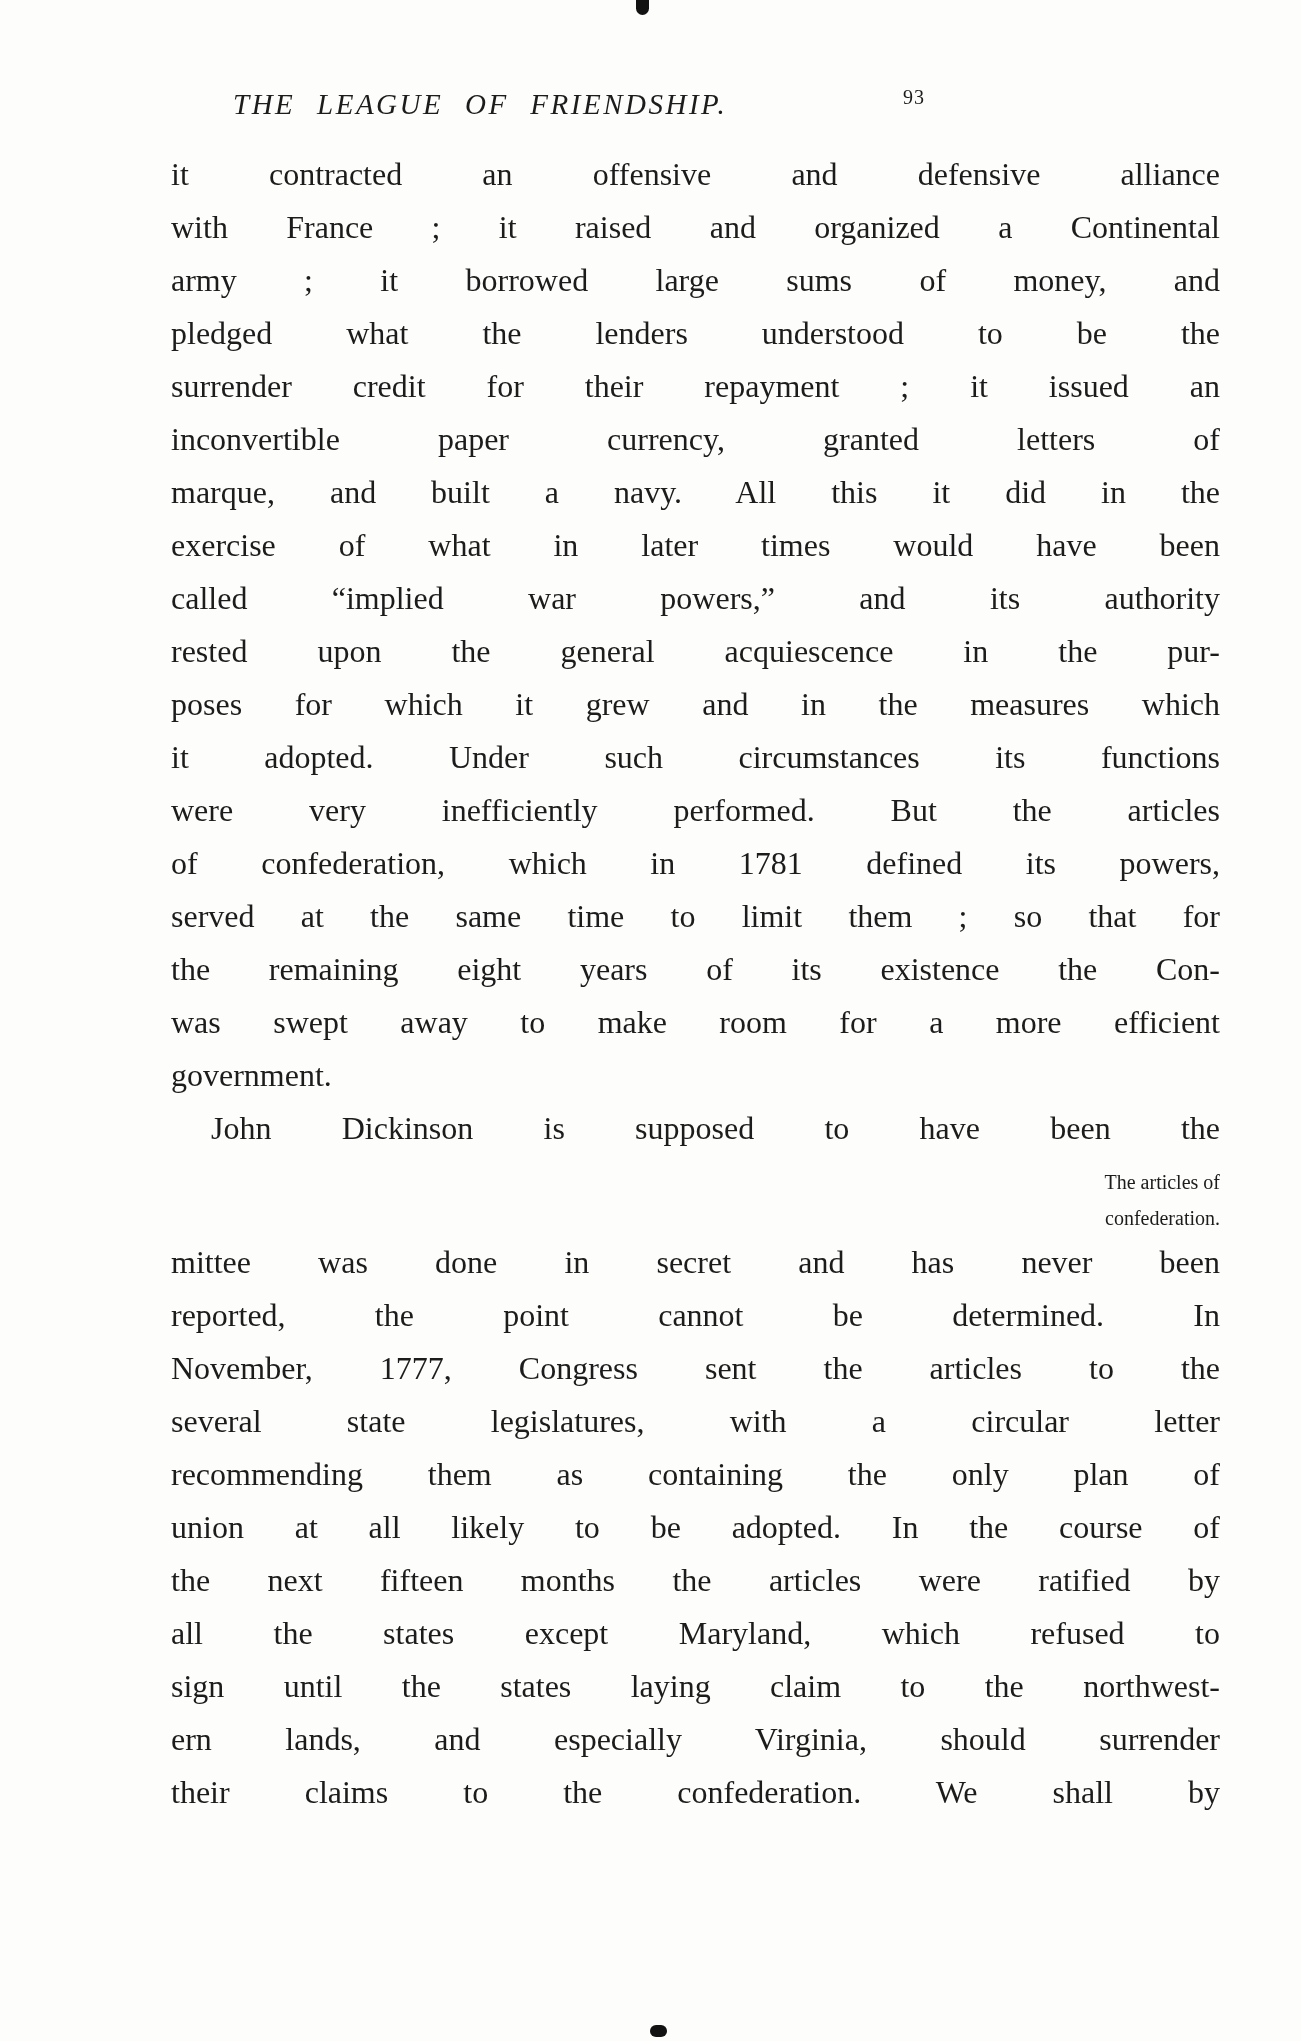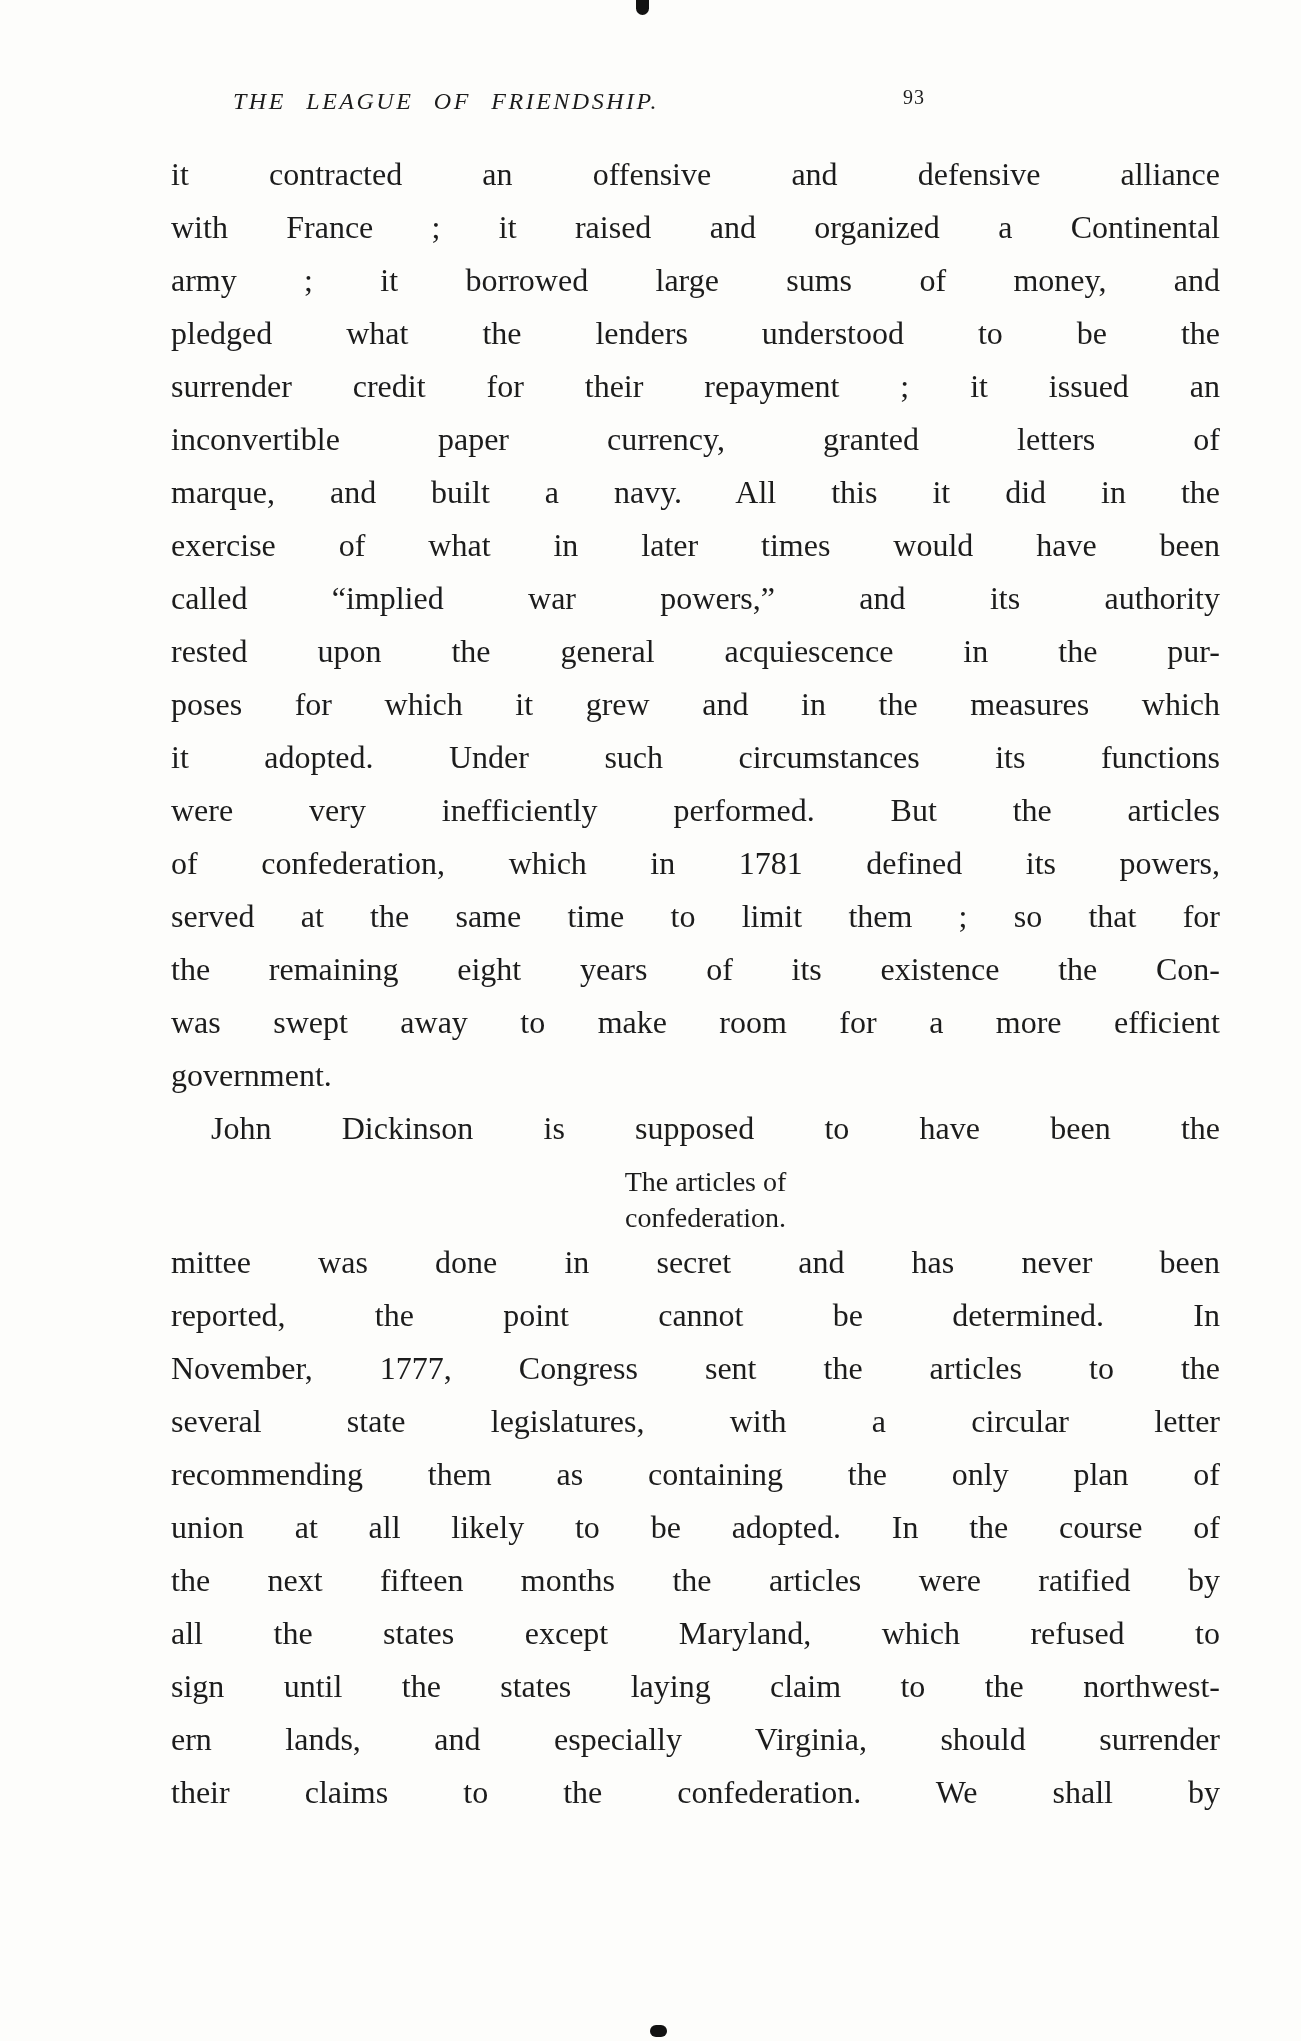--- a/index.html
+++ b/index.html
@@ -23,21 +23,21 @@
     left: 123px;
     top: 88px;
     width: 1049px;
     height: 44px;
   }
   .head-title {
     position: absolute;
     left: 110px;
     top: 0;
     font-style: italic;
-    font-size: 24px;
+    font-size: 29px;
     letter-spacing: 2.5px;
     word-spacing: 12px;
     white-space: nowrap;
   }
   .page-number {
     position: absolute;
     left: 780px;
     top: -2px;
     font-size: 20px;
     letter-spacing: 1px;
@@ -69,23 +69,23 @@
     align-items: flex-start;
   }
   .sn-main {
     width: 817px;
     flex: 0 0 817px;
   }
   .sn-note {
     flex: 1;
     padding-top: 9px;
     padding-left: 20px;
-    font-size: 28px;
+    font-size: 20px;
     line-height: 36px;
-    text-align: center;
+    text-align: right;
     box-sizing: border-box;
   }
   .note-line { white-space: nowrap; }
   
   .mark-top {
     position: absolute;
     left: 636px;
     top: 0;
     width: 13px;
     height: 15px;

